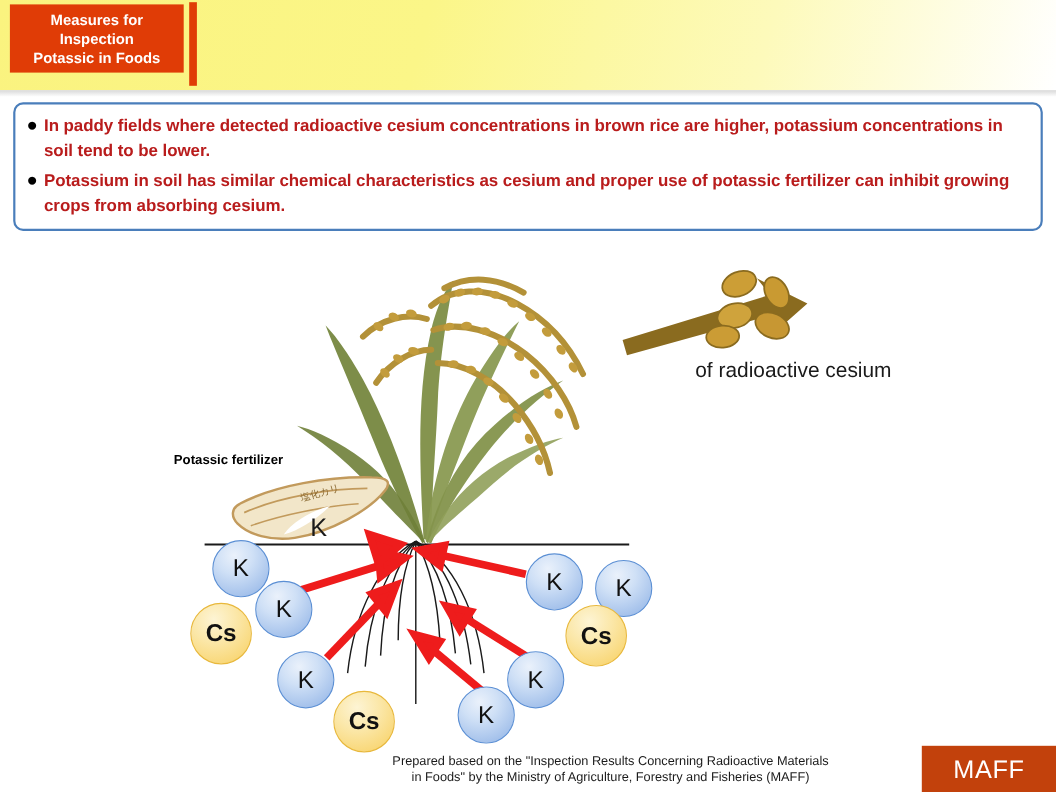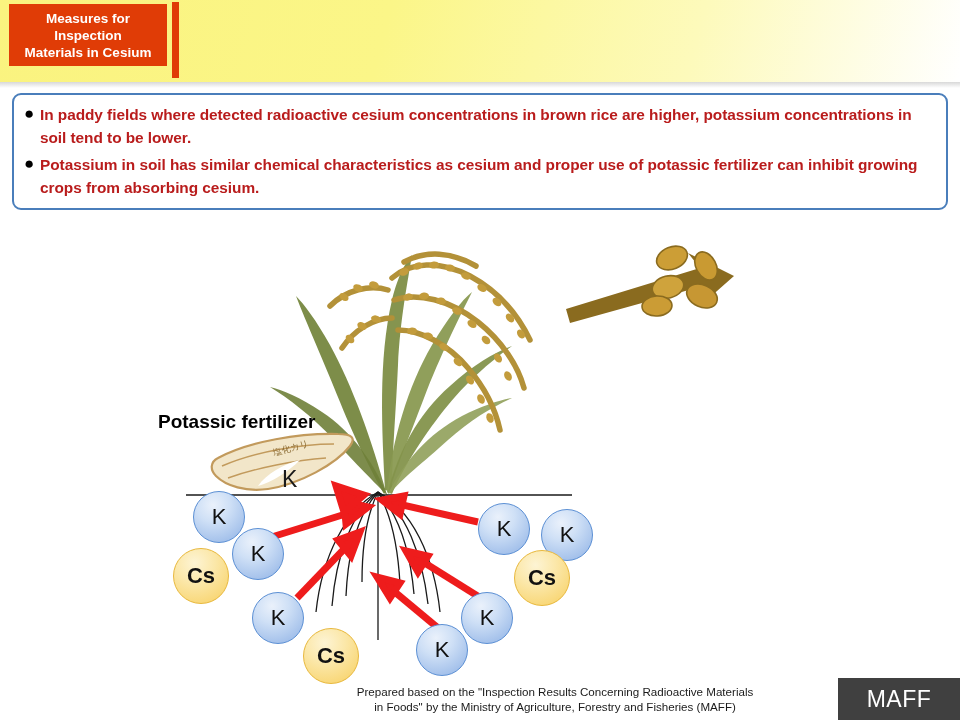--- a/index.html
+++ b/index.html
@@ -68,35 +68,35 @@
 
   
   .right-caption{
     position:absolute;left:632px;top:323px;width:320px;
     font-size:19px;color:#1a1a1a;line-height:30px;
   }
 
   
   .fert-label{
     position:absolute;left:158px;top:411px;
-    font-size:19px;font-weight:bold;color:#000;
+    font-size:12px;font-weight:bold;color:#000;
   }
   .k-drop-label{
     position:absolute;left:282px;top:466px;
     font-size:23px;color:#1a1a1a;
   }
 
   
   .footer-note{
     position:absolute;left:300px;top:685px;width:510px;
     font-size:11.6px;line-height:14.5px;color:#1a1a1a;text-align:center;
   }
   .maff{
     position:absolute;left:838px;top:678px;width:122px;height:42px;
-    background:#404040;color:#ffffff;
+    background:#c2410c;color:#ffffff;
     display:flex;align-items:center;justify-content:center;
     font-size:23px;letter-spacing:0.5px;
   }
 
   
   .art{position:absolute;left:0;top:0;width:960px;height:720px;pointer-events:none;}
 
   
   .ion{
     position:absolute;border-radius:50%;
@@ -116,21 +116,21 @@
 </head>
 <body>
 
 <div class="slide">
 
   <div class="title-band">
     <div class="badge">
       <div>
         <span>Measures for</span>
         <span>Inspection</span>
-        <span>Materials in Cesium</span>
+        <span>Potassic in Foods</span>
       </div>
     </div>
     <div class="title-bar-accent"></div>
   </div>
 
   <div class="callout">
     <div class="bullet-row">
       <div class="bullet-dot">●</div>
       <div class="bullet-text">In paddy fields where detected radioactive cesium concentrations in brown rice are higher, potassium concentrations in soil tend to be lower.</div>
     </div>
@@ -251,20 +251,21 @@
       <line x1="438" y1="628" x2="390" y2="588"></line>
       <polygon points="377,577 390,598 400,583"></polygon>
     </g>
   </svg>
 
   <div class="k-drop-label">K</div>
 
   <div class="fert-label">Potassic fertilizer</div>
 
   <div class="right-caption">
+    <div>of radioactive cesium</div>
   </div>
 
   <div id="ion-layer">
       <div class="ion k" style="left: 193px; top: 491px; width: 52px; height: 52px;">K</div>
       <div class="ion k" style="left: 232px; top: 528px; width: 52px; height: 52px;">K</div>
       <div class="ion cs" style="left: 173px; top: 548px; width: 56px; height: 56px;">Cs</div>
       <div class="ion k" style="left: 252px; top: 592px; width: 52px; height: 52px;">K</div>
       <div class="ion cs" style="left: 303px; top: 628px; width: 56px; height: 56px;">Cs</div>
       <div class="ion k" style="left: 416px; top: 624px; width: 52px; height: 52px;">K</div>
       <div class="ion k" style="left: 461px; top: 592px; width: 52px; height: 52px;">K</div>

